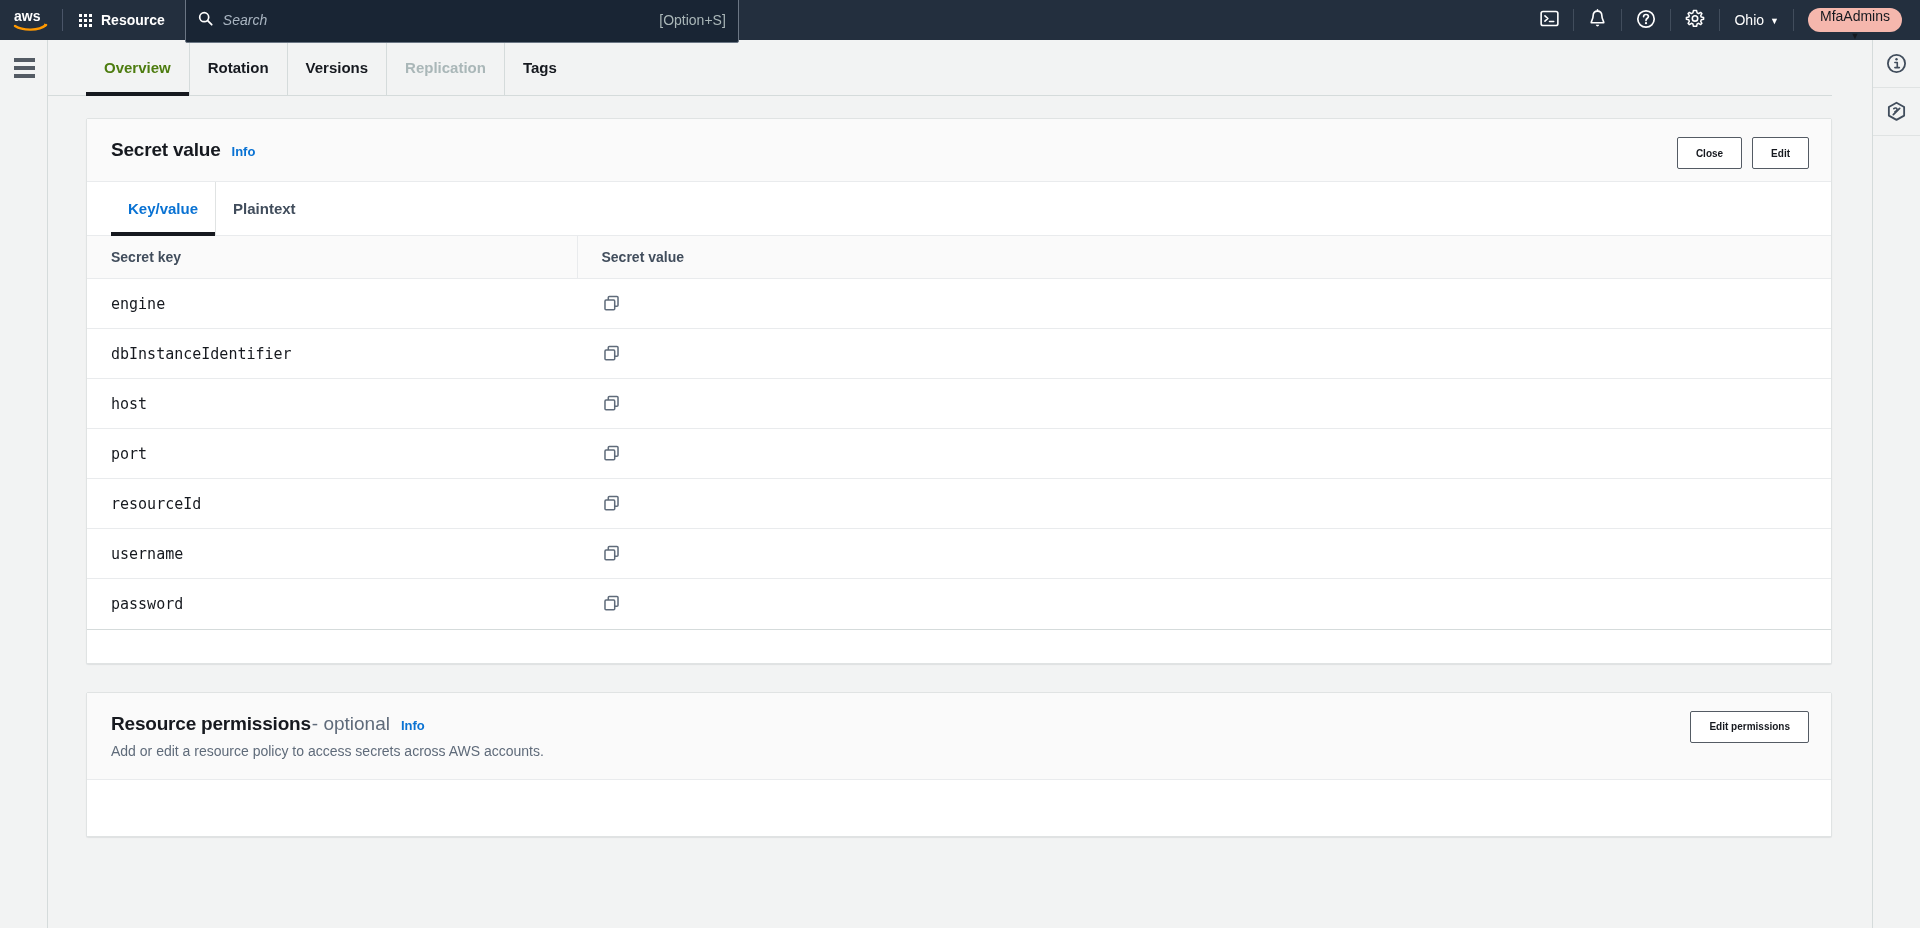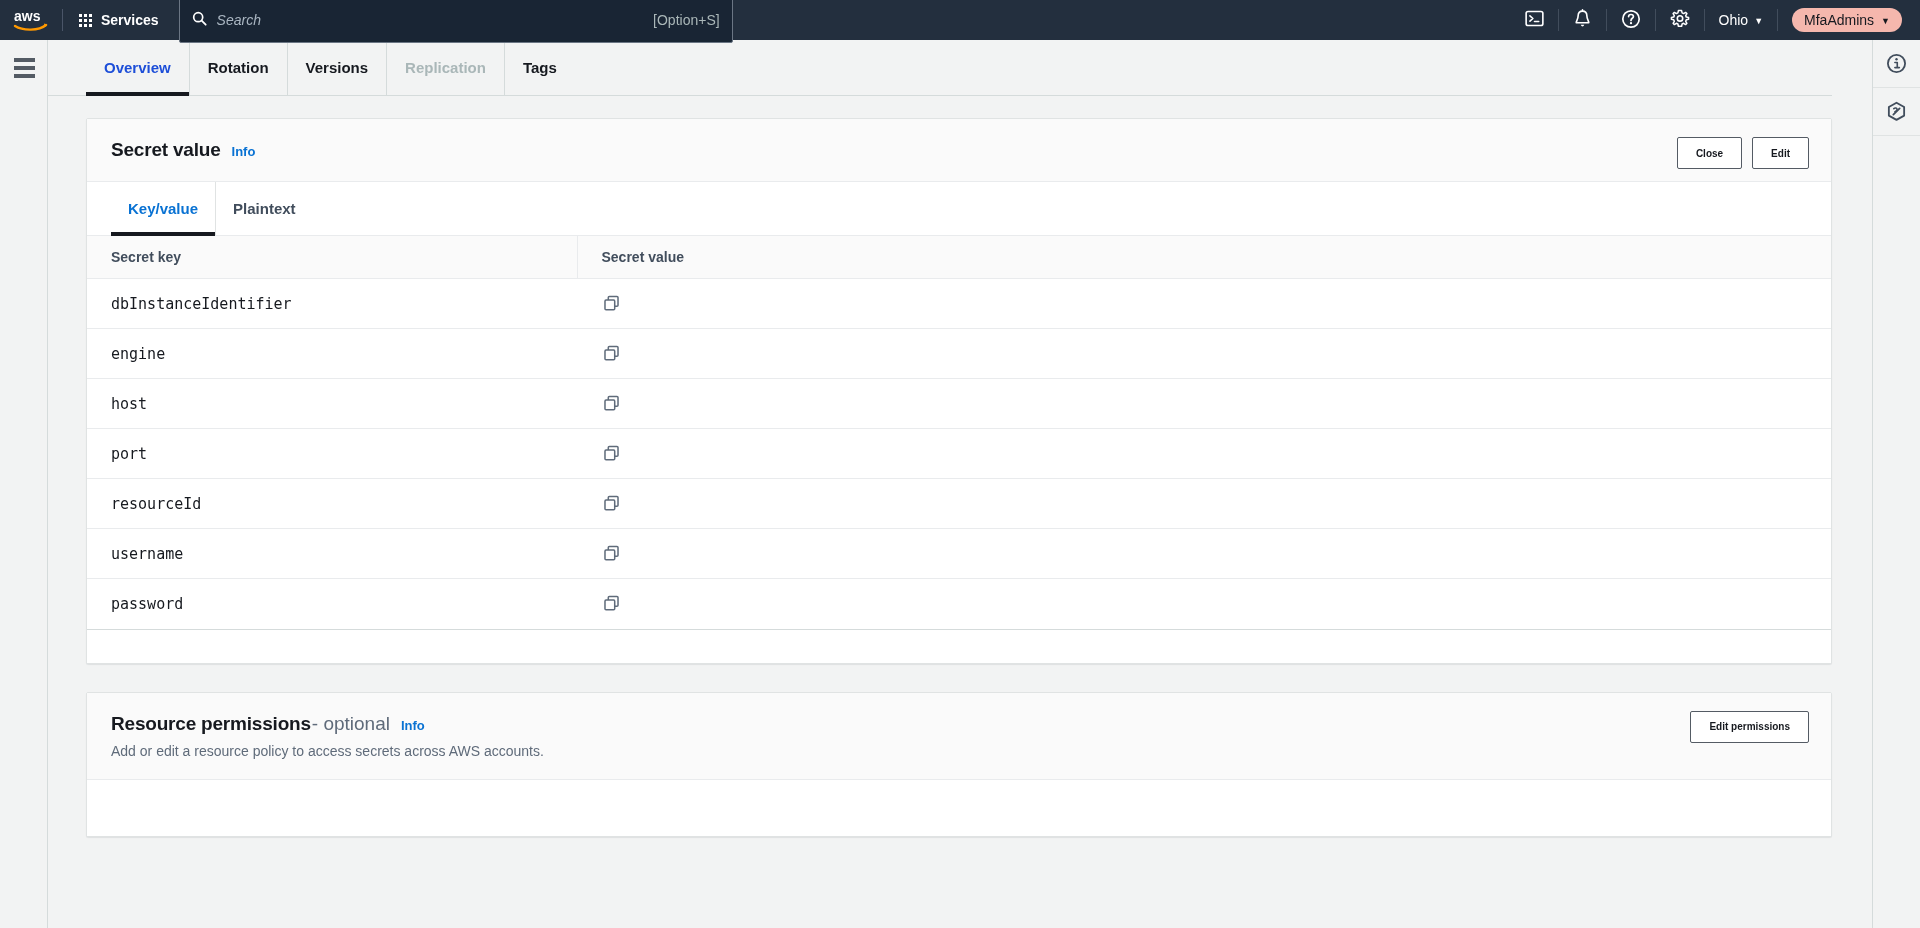--- a/index.html
+++ b/index.html
@@ -62,20 +62,21 @@
   .nav-divider { width: 1px; height: 22px; background: #414d5c; }
   .region-btn { gap: 6px; font-weight: normal; }
   .caret { font-size: 9px; line-height: 1; position: relative; top: 1px; }
   #account-pill {
     margin: 0 18px 0 14px;
     background: #f5b7ad; color: #16191f;
     border-radius: 14px; height: 24px;
     display: flex; align-items: center; gap: 7px;
     padding: 0 12px; font-size: 14px; cursor: pointer;
     white-space: nowrap;
+    flex-direction: column;
   }
 
   
   #shell { display: flex; height: 888px; width: 100%; }
 
   #left-rail {
     width: 48px; flex: none;
     background: #f2f3f3;
     border-right: 1px solid #d5dbdb;
     padding-top: 14px;
@@ -113,21 +114,21 @@
   }
   .tab {
     display: flex; align-items: center;
     padding: 0 18px;
     font-size: 15px; font-weight: bold;
     color: #16191f; cursor: pointer;
     position: relative;
     border-right: 1px solid #d5dbdb;
   }
   .tab:last-child { border-right: 0; }
-  .tab.active { color: #1d4ed8; }
+  .tab.active { color: #4d7c0f; }
   .tab.active::after {
     content: ""; position: absolute;
     left: 0; right: 0; bottom: -1px; height: 4px;
     background: #16191f;
   }
   .tab.disabled { color: #aab7b8; cursor: default; }
 
   
   #panels { padding: 22px 40px 8px 38px; }
   .panel {
@@ -253,21 +254,21 @@
       <i></i>
         <i></i>
         <i></i>
         <i></i>
         <i></i>
         <i></i>
         <i></i>
         <i></i>
         <i></i>
     </span>
-    <span>Services</span>
+    <span>Resource</span>
   </div>
 
   <div id="searchwrap">
     <span class="s-icon">
       <svg width="15" height="15" viewBox="0 0 16 16" aria-hidden="true">
         <circle cx="6.6" cy="6.6" r="4.8" stroke="#ffffff" stroke-width="1.8" fill="none"></circle>
         <line x1="10.3" y1="10.3" x2="14.6" y2="14.6" stroke="#ffffff" stroke-width="1.9" stroke-linecap="round"></line>
       </svg>
     </span>
     <input id="search-input" type="text" placeholder="Search" style="">
@@ -395,30 +396,30 @@
 
         <table class="kv">
           <thead>
             <tr>
               <th class="col-key">Secret key</th>
               <th>Secret value</th>
             </tr>
           </thead>
           <tbody id="kv-body">
               <tr>
+                <td class="key-cell col-key">engine</td>
+                <td><span class="copy-btn">
+                    <svg width="17" height="17" viewBox="0 0 18 18" aria-hidden="true">
+                      <rect x="5.6" y="1.6" width="10.3" height="10.3" rx="1.1" stroke="#5f6b7a" stroke-width="1.6" fill="#ffffff"></rect>
+                      <rect x="2.1" y="5.4" width="10.3" height="10.3" rx="1.1" stroke="#5f6b7a" stroke-width="1.6" fill="#ffffff"></rect>
+                    </svg>
+                  </span><span></span></td>
+              </tr>
+              <tr>
                 <td class="key-cell col-key">dbInstanceIdentifier</td>
-                <td><span class="copy-btn">
-                    <svg width="17" height="17" viewBox="0 0 18 18" aria-hidden="true">
-                      <rect x="5.6" y="1.6" width="10.3" height="10.3" rx="1.1" stroke="#5f6b7a" stroke-width="1.6" fill="#ffffff"></rect>
-                      <rect x="2.1" y="5.4" width="10.3" height="10.3" rx="1.1" stroke="#5f6b7a" stroke-width="1.6" fill="#ffffff"></rect>
-                    </svg>
-                  </span><span></span></td>
-              </tr>
-              <tr>
-                <td class="key-cell col-key">engine</td>
                 <td><span class="copy-btn">
                     <svg width="17" height="17" viewBox="0 0 18 18" aria-hidden="true">
                       <rect x="5.6" y="1.6" width="10.3" height="10.3" rx="1.1" stroke="#5f6b7a" stroke-width="1.6" fill="#ffffff"></rect>
                       <rect x="2.1" y="5.4" width="10.3" height="10.3" rx="1.1" stroke="#5f6b7a" stroke-width="1.6" fill="#ffffff"></rect>
                     </svg>
                   </span><span></span></td>
               </tr>
               <tr>
                 <td class="key-cell col-key">host</td>
                 <td><span class="copy-btn">

